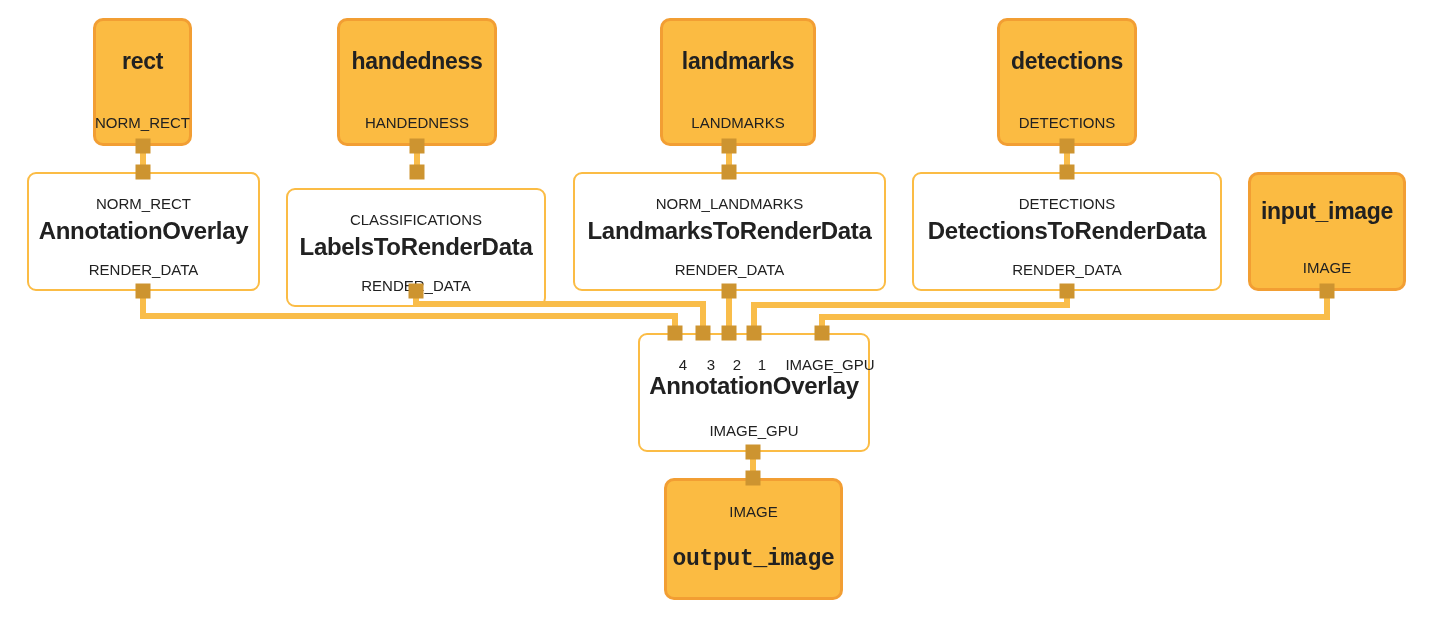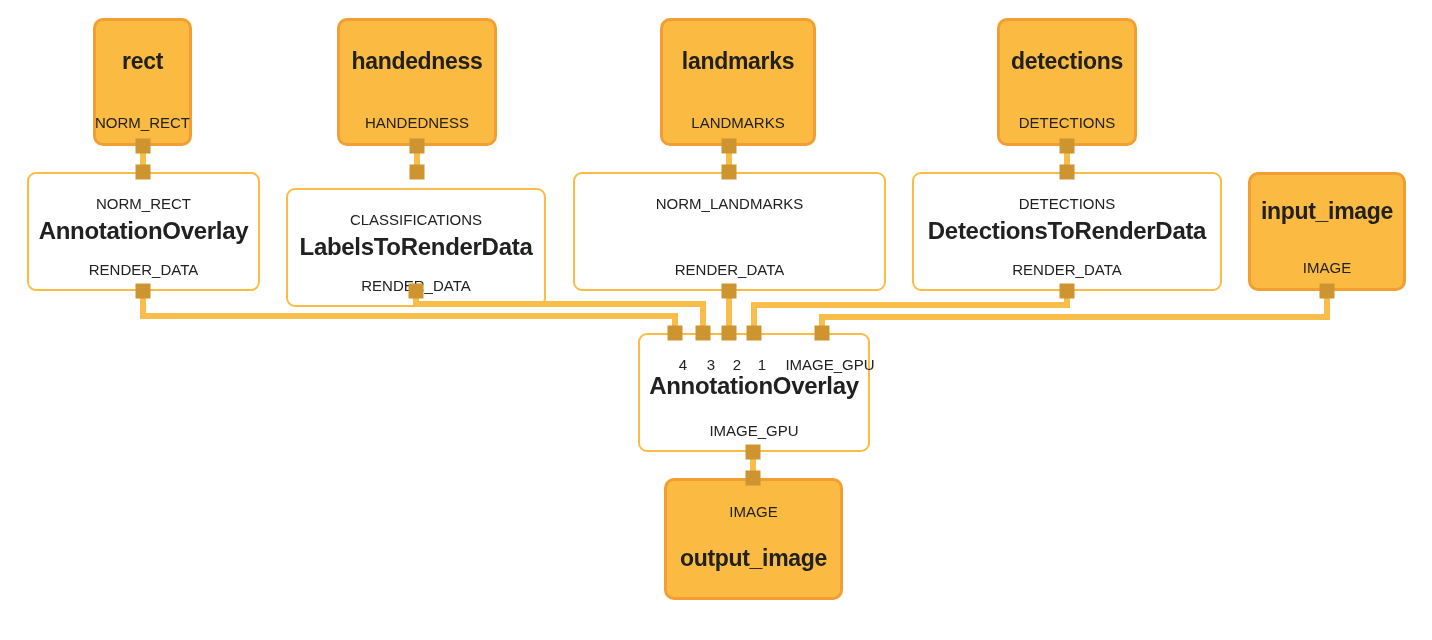--- a/index.html
+++ b/index.html
@@ -67,20 +67,21 @@
     justify-content: space-between;
     padding: 9px 6px 11px 6px;
   }
   
   .node.sink .port-label.top { padding-top: 10px; }
   .node.sink .title-area {
     flex: 1;
     display: flex;
     align-items: center;
     justify-content: center;
+    font-family: Liberation Mono, monospace;
   }
   
   .ports-row {
     position: relative;
     width: 100%;
     height: 18px;
   }
   .ports-row .port-label {
     position: absolute;
     top: 0;
@@ -127,20 +128,21 @@
   </div>
 
   <div class="node calculator" style="left:286px; top:188px; width:260px; height:119px">
     <div class="port-label top">CLASSIFICATIONS</div>
     <div class="node-title">LabelsToRenderData</div>
     <div class="port-label bottom">RENDER_DATA</div>
   </div>
 
   <div class="node calculator" style="left:573px; top:172px; width:313px; height:119px">
     <div class="port-label top">NORM_LANDMARKS</div>
+    <div class="node-title">LandmarksToRenderData</div>
     <div class="port-label bottom">RENDER_DATA</div>
   </div>
 
   <div class="node calculator" style="left:912px; top:172px; width:310px; height:119px">
     <div class="port-label top">DETECTIONS</div>
     <div class="node-title">DetectionsToRenderData</div>
     <div class="port-label bottom">RENDER_DATA</div>
   </div>
 
   <div class="node source" style="left:1248px; top:172px; width:158px; height:119px">

